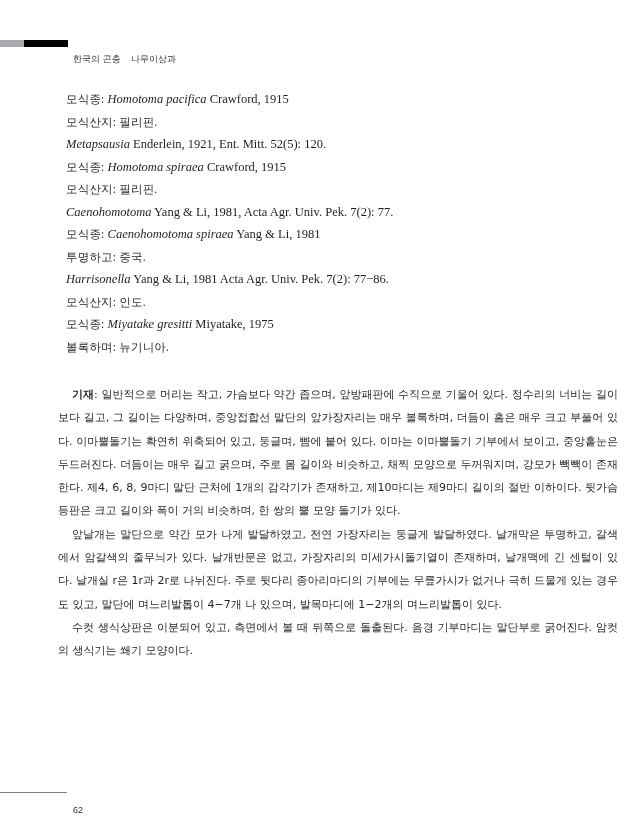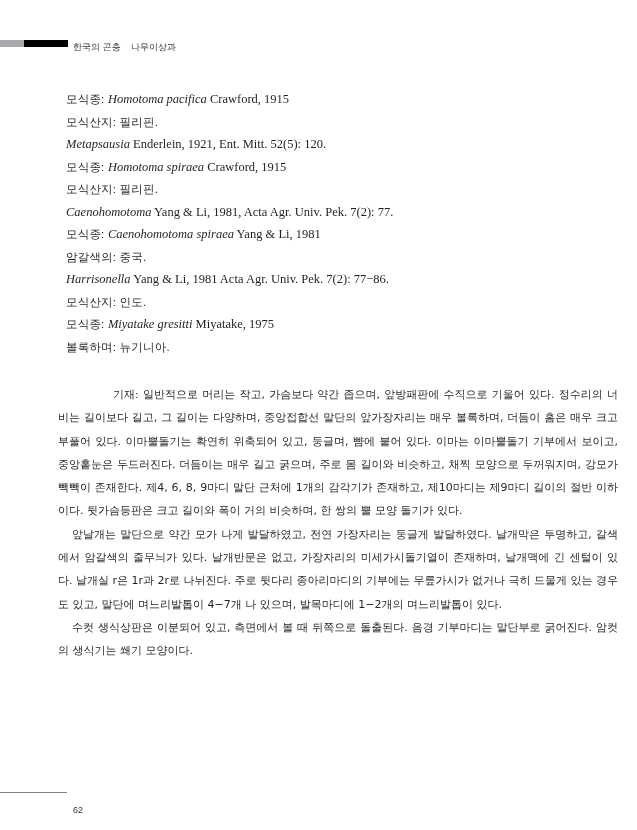--- a/index.html
+++ b/index.html
@@ -34,21 +34,21 @@
       position: absolute;
       left: 24px;
       top: 3px;
       width: 44px;
       height: 7px;
       background: #000000;
     }
     .header-text {
       position: absolute;
       left: 73px;
-      top: 4px;
+      top: 16px;
       font-family: "DejaVu Sans", "Liberation Sans", sans-serif;
       font-size: 9px;
       line-height: 12px;
       color: #333;
       white-space: nowrap;
     }
     .header-text span + span {
       margin-left: 10px;
     }
 
@@ -57,21 +57,21 @@
       left: 66px;
       top: 88px;
       width: 540px;
       font-size: 12.5px;
       line-height: 22.5px;
     }
     .refs .line {
       white-space: nowrap;
     }
     .refs .ko {
-      font-family: Liberation Sans, sans-serif;
+      font-family: Liberation Serif, serif;
       font-size: 11.5px;
       letter-spacing: 0.2px;
     }
     .refs i {
       font-style: italic;
     }
 
     .body-text {
       position: absolute;
       left: 58px;
@@ -83,22 +83,21 @@
     }
     .body-text p {
       margin: 0;
       text-indent: 14px;
     }
     .body-text .ko {
       font-family: "DejaVu Sans", sans-serif;
       font-size: 11px;
     }
     .body-text b {
-      font-weight: normal;
-      margin-left: 41px;
+      font-weight: bold;
     }
 
     .footer-line {
       position: absolute;
       left: 0;
       top: 792px;
       width: 67px;
       height: 1px;
       background: #808285;
     }
@@ -123,21 +122,21 @@
 </div>
 
 <div class="refs">
   <div class="line"><span class="ko">모식종: </span><i>Homotoma pacifica</i><span> Crawford, 1915</span></div>
   <div class="line"><span class="ko">모식산지: 필리핀.</span><i></i><span></span></div>
   <div class="line"><span class="ko"></span><i>Metapsausia</i><span> Enderlein, 1921, Ent. Mitt. 52(5): 120.</span></div>
   <div class="line"><span class="ko">모식종: </span><i>Homotoma spiraea</i><span> Crawford, 1915</span></div>
   <div class="line"><span class="ko">모식산지: 필리핀.</span><i></i><span></span></div>
   <div class="line"><span class="ko"></span><i>Caenohomotoma</i><span> Yang &amp; Li, 1981, Acta Agr. Univ. Pek. 7(2): 77.</span></div>
   <div class="line"><span class="ko">모식종: </span><i>Caenohomotoma spiraea</i><span> Yang &amp; Li, 1981</span></div>
-  <div class="line"><span class="ko">암갈색의: 중국.</span><i></i><span></span></div>
+  <div class="line"><span class="ko">투명하고: 중국.</span><i></i><span></span></div>
   <div class="line"><span class="ko"></span><i>Harrisonella</i><span> Yang &amp; Li, 1981 Acta Agr. Univ. Pek. 7(2): 77−86.</span></div>
   <div class="line"><span class="ko">모식산지: 인도.</span><i></i><span></span></div>
   <div class="line"><span class="ko">모식종: </span><i>Miyatake gresitti</i><span> Miyatake, 1975</span></div>
   <div class="line"><span class="ko">볼록하며: 뉴기니아.</span><i></i><span></span></div>
 </div>
 
 <div class="body-text">
   <p><b class="ko">기재</b><span class="ko">: 일반적으로 머리는 작고, 가슴보다 약간 좁으며, 앞방패판에 수직으로 기울어 있다. 정수리의 너비는 길이보다 길고, 그 길이는 다양하며, 중앙접합선 말단의 앞가장자리는 매우 볼록하며, 더듬이 홈은 매우 크고 부풀어 있다. 이마뿔돌기는 확연히 위축되어 있고, 둥글며, 뺨에 붙어 있다. 이마는 이마뿔돌기 기부에서 보이고, 중앙홑눈은 두드러진다. 더듬이는 매우 길고 굵으며, 주로 몸 길이와 비슷하고, 채찍 모양으로 두꺼워지며, 강모가 빽빽이 존재한다. 제4, 6, 8, 9마디 말단 근처에 1개의 감각기가 존재하고, 제10마디는 제9마디 길이의 절반 이하이다. 뒷가슴등판은 크고 길이와 폭이 거의 비슷하며, 한 쌍의 뿔 모양 돌기가 있다.</span></p>
   <p><span class="ko">앞날개는 말단으로 약간 모가 나게 발달하였고, 전연 가장자리는 둥글게 발달하였다. 날개막은 투명하고, 갈색에서 암갈색의 줄무늬가 있다. 날개반문은 없고, 가장자리의 미세가시돌기열이 존재하며, 날개맥에 긴 센털이 있다. 날개실 r은 1r과 2r로 나뉘진다. 주로 뒷다리 종아리마디의 기부에는 무릎가시가 없거나 극히 드물게 있는 경우도 있고, 말단에 며느리발톱이 4−7개 나 있으며, 발목마디에 1−2개의 며느리발톱이 있다.</span></p>
   <p><span class="ko">수컷 생식상판은 이분되어 있고, 측면에서 볼 때 뒤쪽으로 돌출된다. 음경 기부마디는 말단부로 굵어진다. 암컷의 생식기는 쐐기 모양이다.</span></p>

